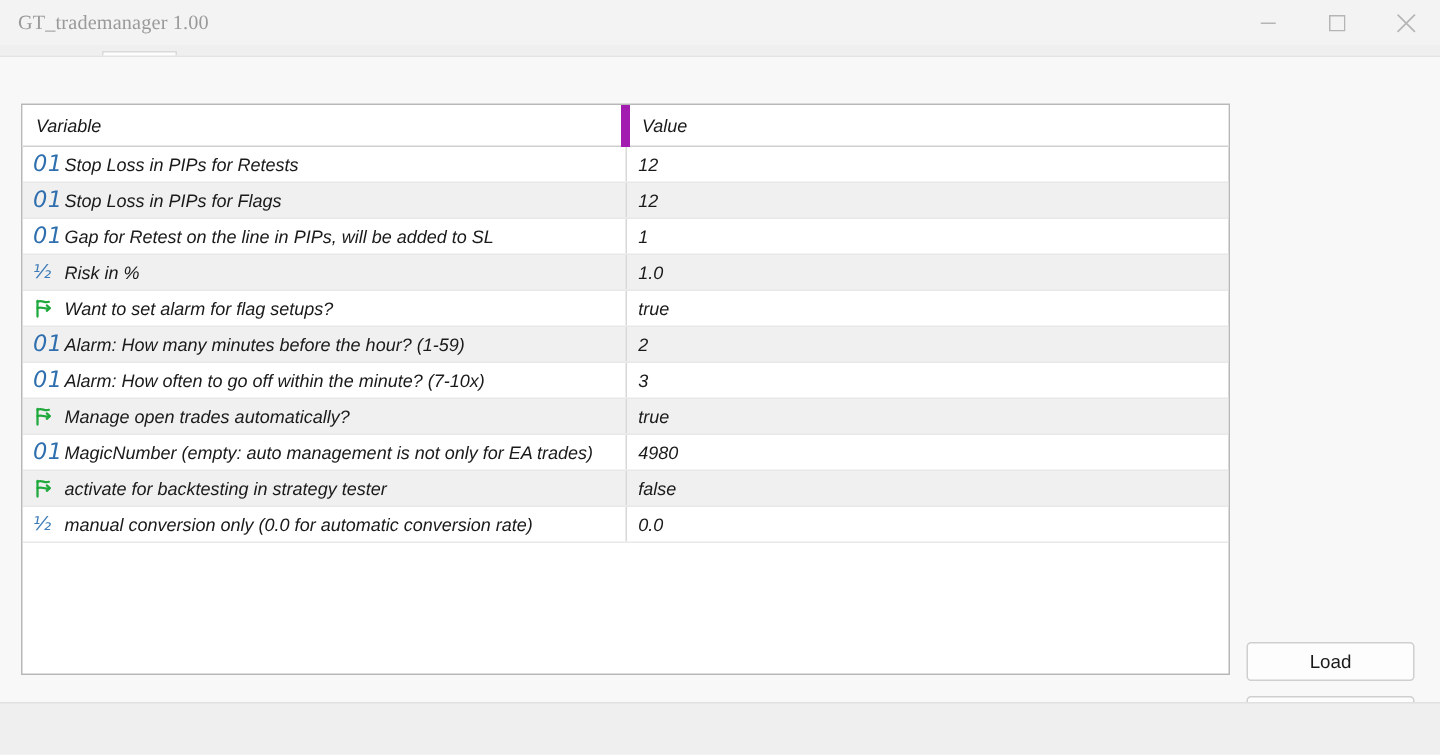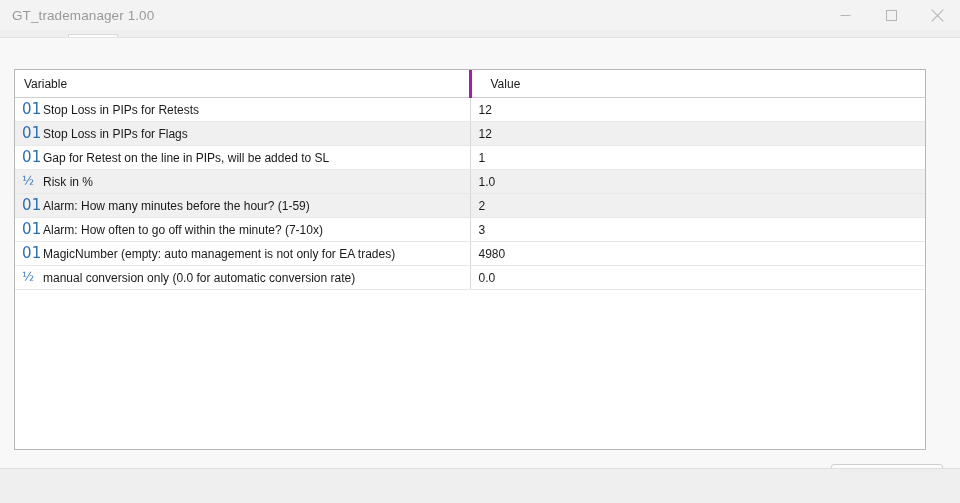--- a/index.html
+++ b/index.html
@@ -19,20 +19,21 @@
 
   
   .titlebar {
     position: absolute;
     left: 0; top: 0;
     width: 960px;
     height: 30px;
     background: #f3f3f3;
     display: flex;
     align-items: center;
+    font-family: Liberation Serif, serif;
   }
   .title-text {
     margin-left: 12px;
     font-size: 13.5px;
     color: #9a9a9a;
     letter-spacing: 0.1px;
     white-space: nowrap;
   }
   .win-controls {
     position: absolute;
@@ -96,26 +97,27 @@
     width: 960px;
     height: 431px;
     background: #f8f8f8;
     border-top: 1px solid #e3e3e3;
   }
 
   
   .table-frame {
     position: absolute;
     left: 14px; top: 31px;
-    width: 912px;
+    width: 806px;
     height: 381px;
     background: #ffffff;
     border: 1px solid #b8b8b8;
     box-sizing: border-box;
     overflow: hidden;
+    font-style: italic;
   }
   .tbl {
     border-collapse: collapse;
     width: 100%;
     table-layout: fixed;
   }
   .tbl col.c-var { width: 402px; }
   .tbl col.c-val { width: 402px; }
 
   .tbl th {
@@ -123,22 +125,22 @@
     background: #ffffff;
     border-bottom: 1px solid #cfcfcf;
     font-weight: normal;
     font-size: 12px;
     color: #1a1a1a;
     text-align: left;
     padding: 0 0 0 9px;
     vertical-align: middle;
   }
   .tbl th.val-head {
-    border-left: 3px solid #a21caf;
-    padding-left: 19px;
+    border-left: 6px solid #a21caf;
+    padding-left: 8px;
   }
   .tbl td {
     height: 23px;
     font-size: 12px;
     color: #1a1a1a;
     vertical-align: middle;
     padding: 0;
     border-bottom: 1px solid #e8e8e8;
     white-space: nowrap;
     overflow: hidden;
@@ -293,60 +295,111 @@
           </tr>
           <tr class="alt">
             <td>
               <div class="var-inner">
                 <span class="ty ty-dbl">½</span>
                 <span class="var-label">Risk in %</span>
               </div>
             </td>
             <td class="cell-val">1.0</td>
           </tr>
+          <tr>
+            <td>
+              <div class="var-inner">
+                <span class="ty ty-bool">
+                  <svg width="13" height="13" viewBox="0 0 13 13" fill="none" stroke="currentColor" stroke-width="1.5" stroke-linecap="round" stroke-linejoin="round">
+                    <path d="M3 12 L3 1.6"></path>
+                    <path d="M3 2.2 C6 0.6, 7.5 3.4, 10.6 2.2"></path>
+                    <path d="M3 6.4 C6 5.0, 8 7.6, 11 6.4"></path>
+                    <path d="M9.2 4.6 L11.2 6.4 L9.2 8.2"></path>
+                  </svg>
+                </span>
+                <span class="var-label">Want to set alarm for flag setups?</span>
+              </div>
+            </td>
+            <td class="cell-val">true</td>
+          </tr>
           <tr class="alt">
             <td>
               <div class="var-inner">
                 <span class="ty ty-int">01</span>
                 <span class="var-label">Alarm: How many minutes before the hour? (1-59)</span>
               </div>
             </td>
             <td class="cell-val">2</td>
           </tr>
           <tr>
             <td>
               <div class="var-inner">
                 <span class="ty ty-int">01</span>
                 <span class="var-label">Alarm: How often to go off within the minute? (7-10x)</span>
               </div>
             </td>
             <td class="cell-val">3</td>
           </tr>
+          <tr class="alt">
+            <td>
+              <div class="var-inner">
+                <span class="ty ty-bool">
+                  <svg width="13" height="13" viewBox="0 0 13 13" fill="none" stroke="currentColor" stroke-width="1.5" stroke-linecap="round" stroke-linejoin="round">
+                    <path d="M3 12 L3 1.6"></path>
+                    <path d="M3 2.2 C6 0.6, 7.5 3.4, 10.6 2.2"></path>
+                    <path d="M3 6.4 C6 5.0, 8 7.6, 11 6.4"></path>
+                    <path d="M9.2 4.6 L11.2 6.4 L9.2 8.2"></path>
+                  </svg>
+                </span>
+                <span class="var-label">Manage open trades automatically?</span>
+              </div>
+            </td>
+            <td class="cell-val">true</td>
+          </tr>
           <tr>
             <td>
               <div class="var-inner">
                 <span class="ty ty-int">01</span>
                 <span class="var-label">MagicNumber (empty: auto management is not only for EA trades)</span>
               </div>
             </td>
             <td class="cell-val">4980</td>
+          </tr>
+          <tr class="alt">
+            <td>
+              <div class="var-inner">
+                <span class="ty ty-bool">
+                  <svg width="13" height="13" viewBox="0 0 13 13" fill="none" stroke="currentColor" stroke-width="1.5" stroke-linecap="round" stroke-linejoin="round">
+                    <path d="M3 12 L3 1.6"></path>
+                    <path d="M3 2.2 C6 0.6, 7.5 3.4, 10.6 2.2"></path>
+                    <path d="M3 6.4 C6 5.0, 8 7.6, 11 6.4"></path>
+                    <path d="M9.2 4.6 L11.2 6.4 L9.2 8.2"></path>
+                  </svg>
+                </span>
+                <span class="var-label">activate for backtesting in strategy tester</span>
+              </div>
+            </td>
+            <td class="cell-val">false</td>
           </tr>
           <tr>
             <td>
               <div class="var-inner">
                 <span class="ty ty-dbl">½</span>
                 <span class="var-label">manual conversion only (0.0 for automatic conversion rate)</span>
               </div>
             </td>
             <td class="cell-val">0.0</td>
           </tr>
         </tbody>
     </table>
   </div>
 
+  <div class="btn btn-load">
+    <span>Load</span>
+  </div>
   <div class="btn btn-save">
     <span>Save</span>
   </div>
 </div>
 
 <div class="footer">
   
   
   
 </div>

